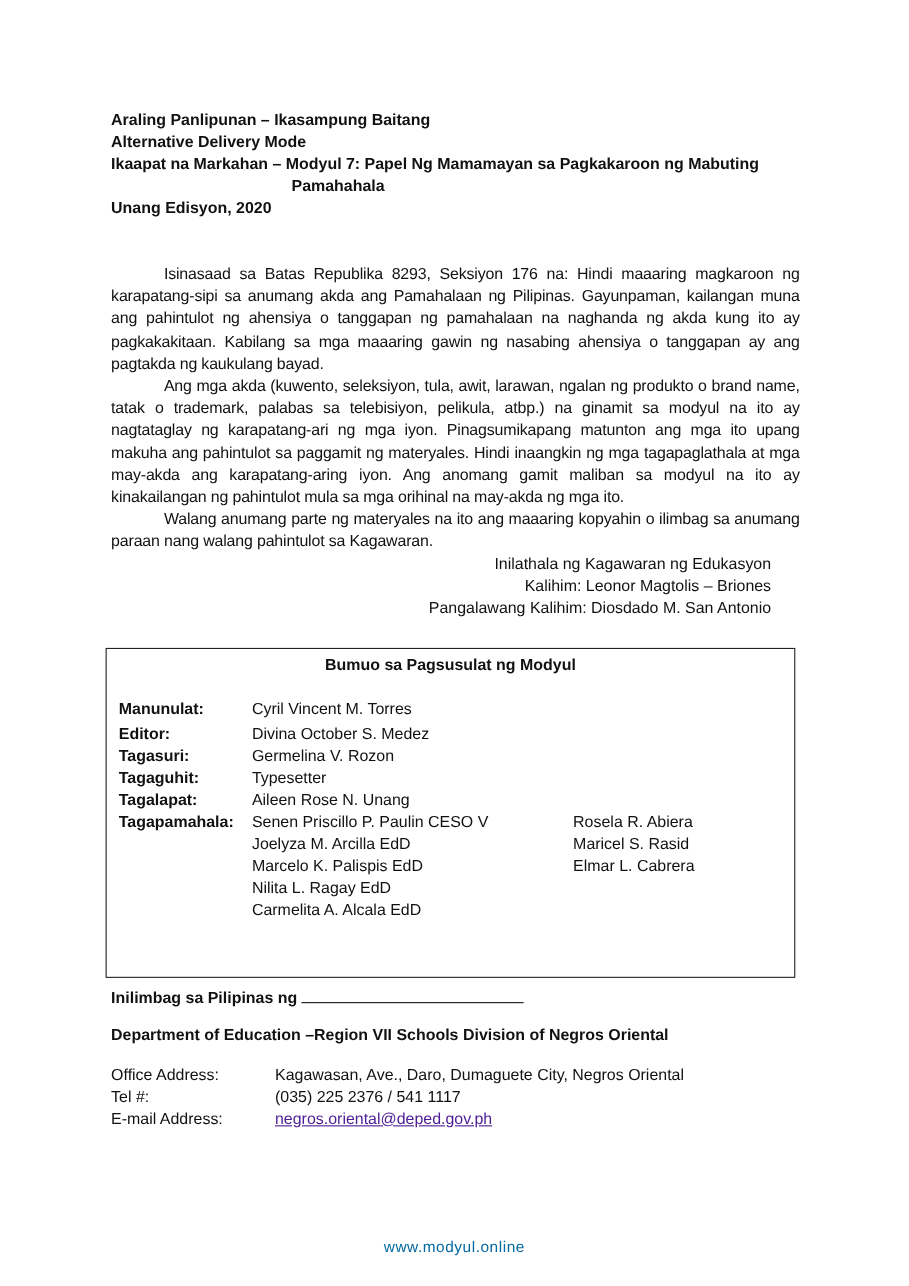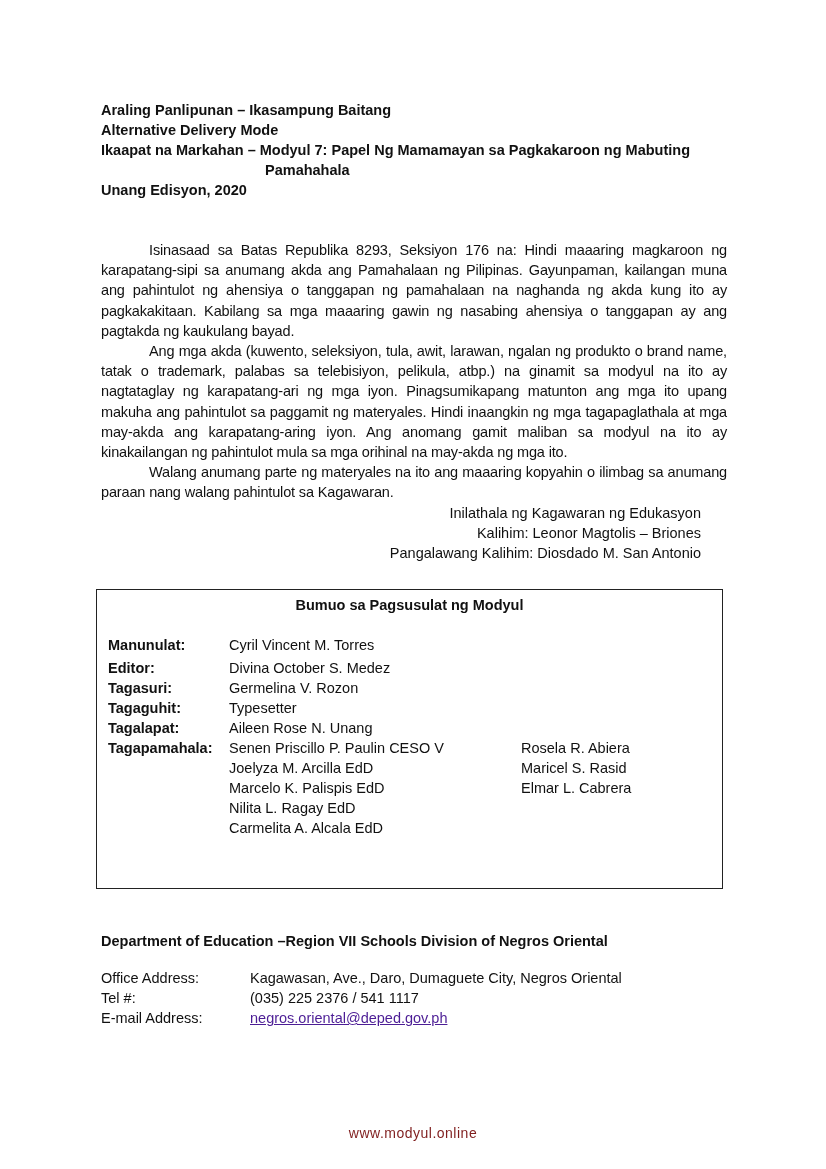--- a/index.html
+++ b/index.html
@@ -46,21 +46,21 @@
   .deped { position: absolute; left: 101px; top: 933px; font-weight: bold; font-size: 14.5px; white-space: nowrap; }
 
   .contact { position: absolute; left: 101px; top: 968px; font-size: 14.5px; }
   .contact .row { position: relative; height: 20px; line-height: 20px; white-space: nowrap; }
   .contact .label { position: absolute; left: 0; }
   .contact .value { position: absolute; left: 149px; }
   .contact a { color: #4c1d95; text-decoration: underline; }
 
   .watermark {
     position: absolute; left: 0; right: 0; top: 1125px;
-    text-align: center; font-size: 14px; color: #7f1d1d; letter-spacing: 0.5px;
+    text-align: center; font-size: 14px; color: #0369a1; letter-spacing: 0.5px;
   }
 </style>
 </head>
 <body>
 
 <div class="page">
 
   <div class="header">
     <div class="line">Araling Panlipunan – Ikasampung Baitang</div>
     <div class="line">Alternative Delivery Mode</div>
@@ -118,20 +118,23 @@
       <span class="credit-value2">Elmar L. Cabrera</span>
     </div>
     <div class="credit-row" style="top:210px;">
       <span class="credit-value">Nilita L. Ragay EdD</span>
     </div>
     <div class="credit-row" style="top:230px;">
       <span class="credit-value">Carmelita A. Alcala EdD</span>
     </div>
   </div>
 
+  <div class="printed">
+    <span>Inilimbag sa Pilipinas ng</span><span class="blank"></span>
+  </div>
 
   <div class="deped">Department of Education –Region VII Schools Division of Negros Oriental</div>
 
   <div class="contact">
     <div class="row">
       <span class="label">Office Address:</span>
       <span class="value">Kagawasan, Ave., Daro, Dumaguete City, Negros Oriental</span>
     </div>
     <div class="row">
       <span class="label">Tel #:</span>

